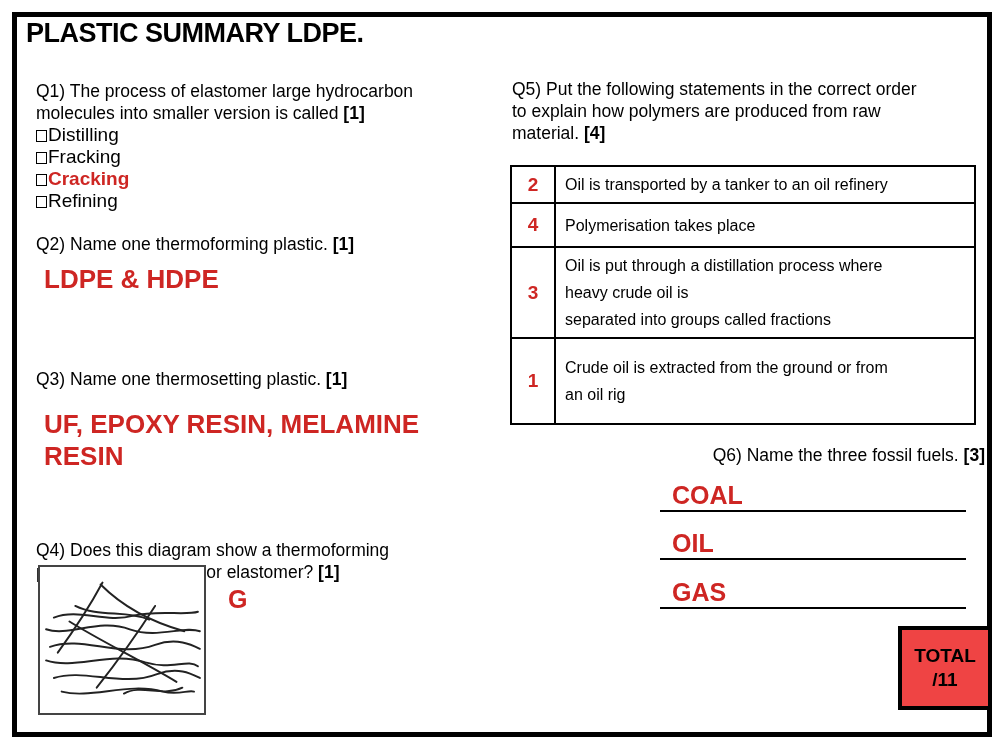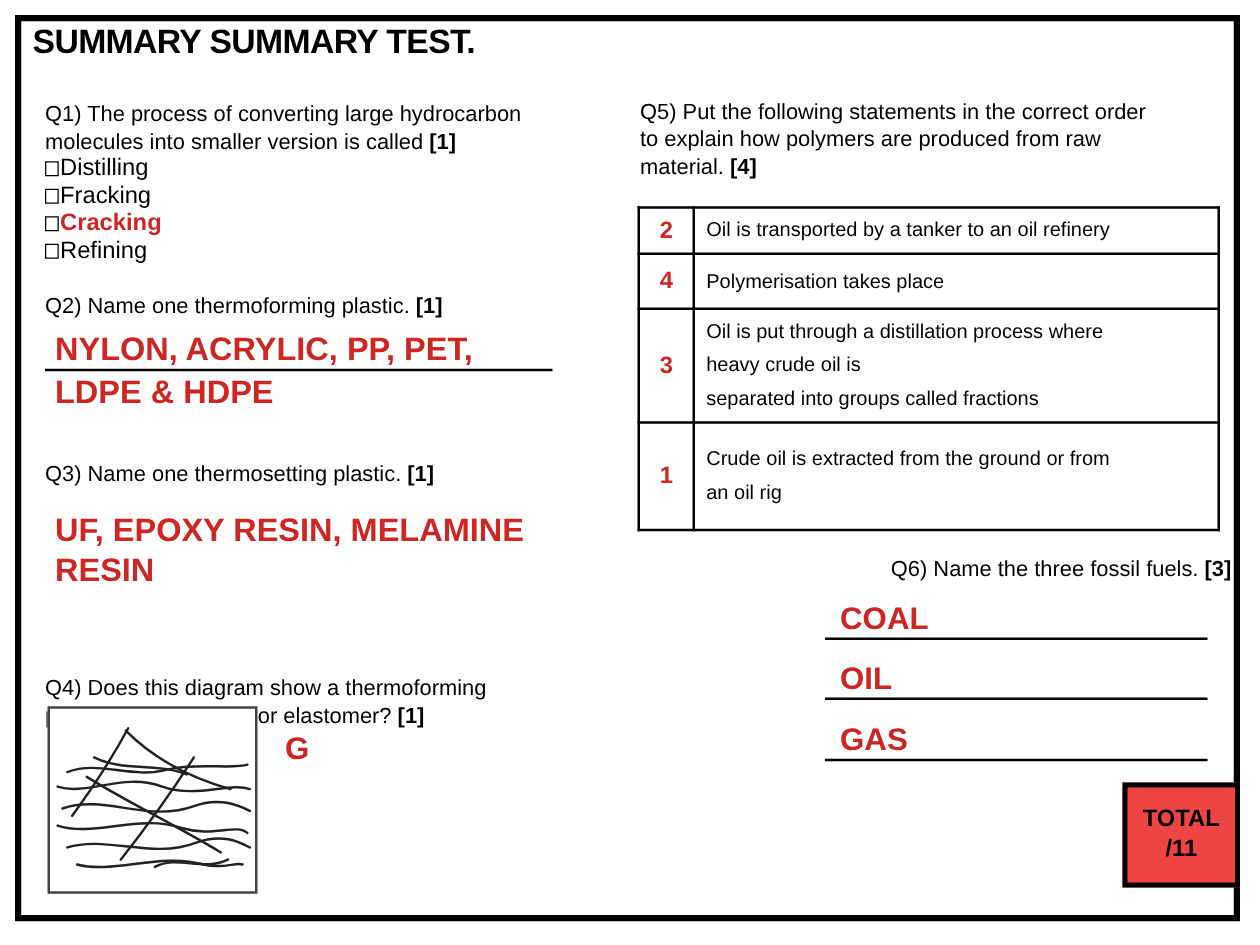--- a/index.html
+++ b/index.html
@@ -75,24 +75,24 @@
     font-weight: bold; font-size: 19px; line-height: 24px;
   }
   svg.chains { width: 100%; height: 100%; display: block; }
   svg.chains path { stroke: #222; stroke-width: 2; fill: none; stroke-linecap: round; }
 </style>
 </head>
 <body>
 
 <div class="page-border"></div>
 
-<div class="title">SUMMARY SUMMARY TEST.</div>
+<div class="title">PLASTIC SUMMARY LDPE.</div>
 
 <div id="q1">
-  <span class="q">Q1) The process of converting large hydrocarbon
+  <span class="q">Q1) The process of elastomer large hydrocarbon
 molecules into smaller version is called </span><span class="q mark">[1]</span>
 </div>
 <div id="q1-options">
   <div class="option">
     <span class="cbx"></span><span class="opt-label">Distilling</span>
   </div>
   <div class="option">
     <span class="cbx"></span><span class="opt-label">Fracking</span>
   </div>
   <div class="option selected">
@@ -100,21 +100,20 @@
   </div>
   <div class="option">
     <span class="cbx"></span><span class="opt-label">Refining</span>
   </div>
 </div>
 
 <div id="q2">
   <span class="q">Q2) Name one thermoforming plastic. </span><span class="q mark">[1]</span>
 </div>
 <div id="q2-answer">
-  <div class="ans blank-line">NYLON, ACRYLIC, PP, PET,</div>
   <div class="ans">LDPE &amp; HDPE</div>
 </div>
 
 <div id="q3">
   <span class="q">Q3) Name one thermosetting plastic. </span><span class="q mark">[1]</span>
 </div>
 <div id="q3-answer">
   <div class="ans">UF, EPOXY RESIN, MELAMINE</div>
   <div class="ans">RESIN</div>
 </div>

